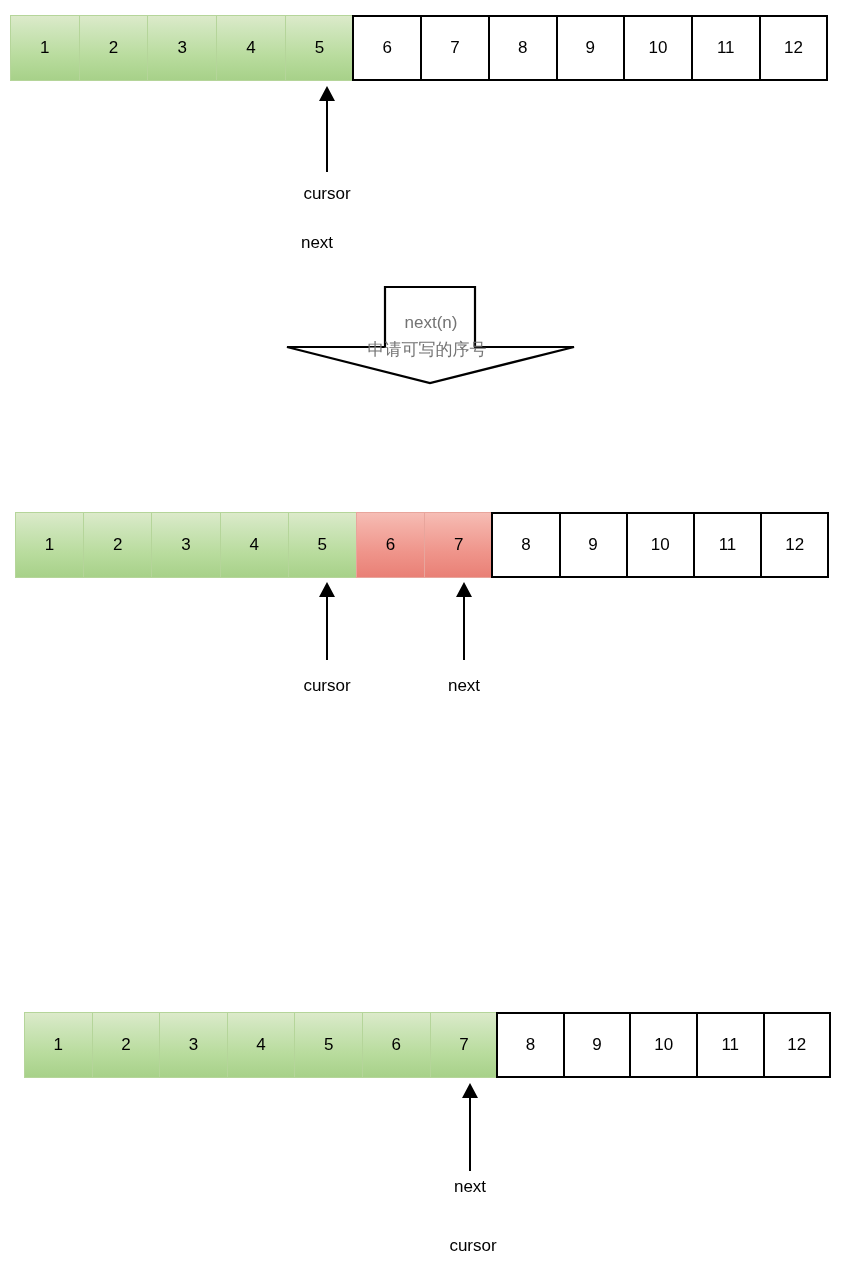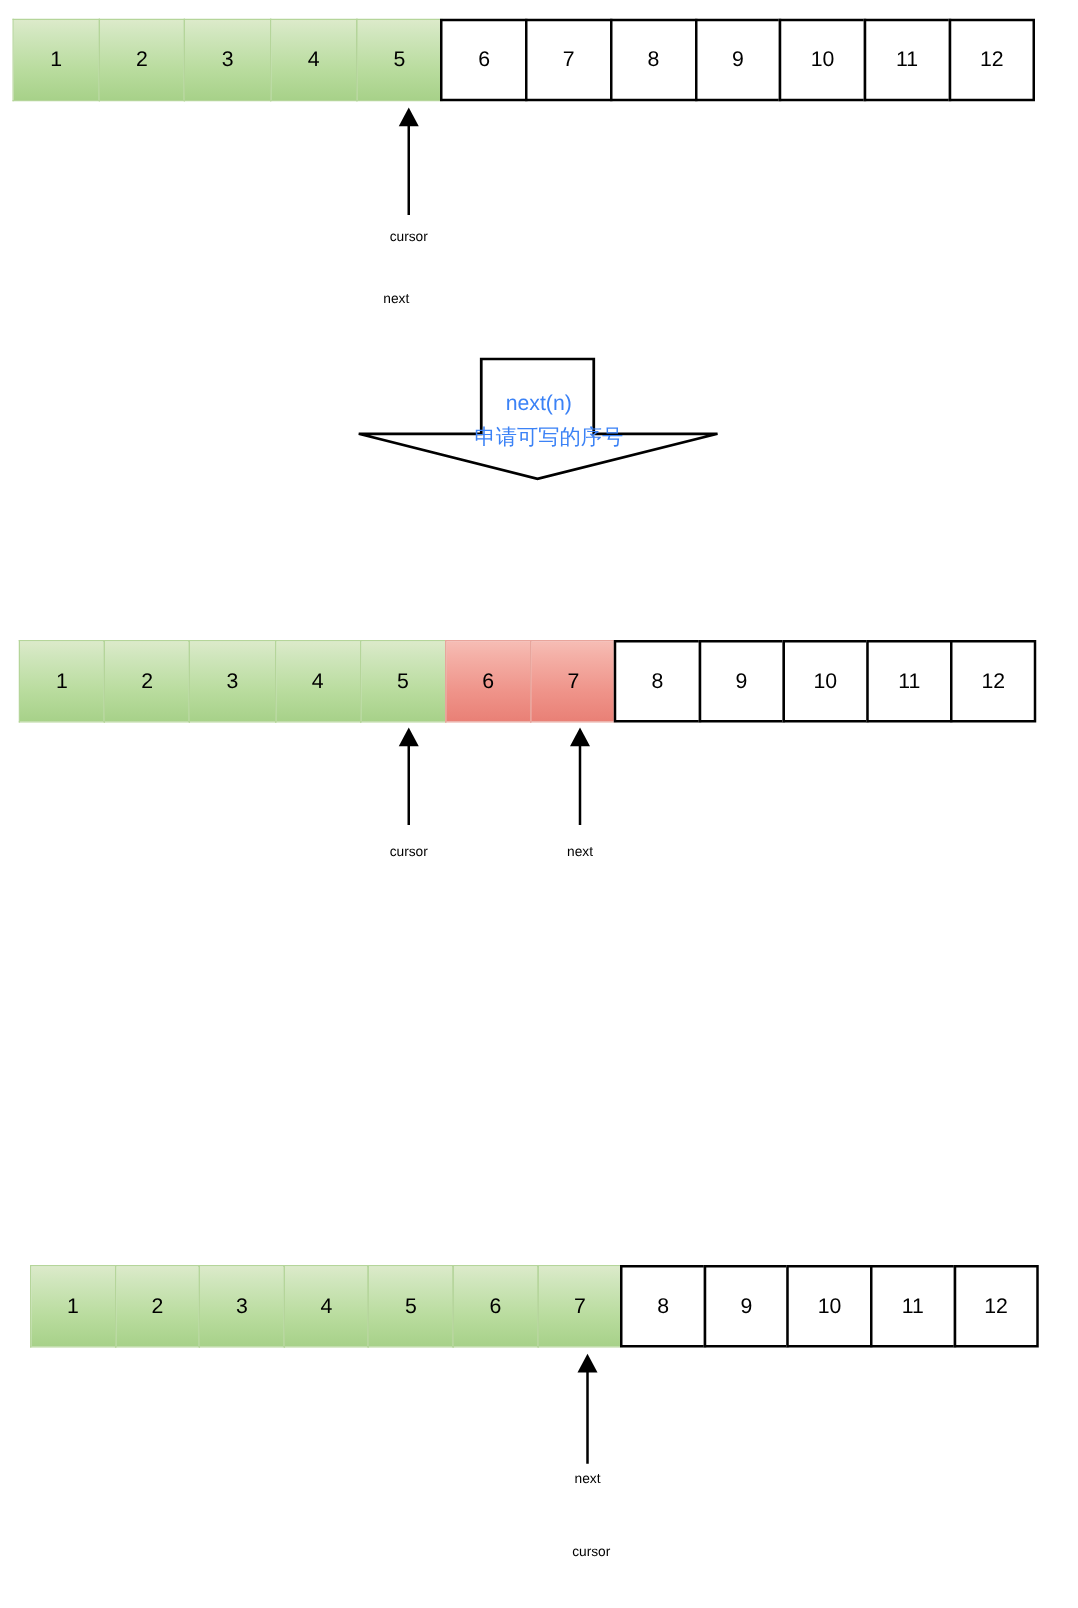--- a/index.html
+++ b/index.html
@@ -78,35 +78,35 @@
     top: 0;
     width: 0;
     height: 0;
     border-left: 8px solid transparent;
     border-right: 8px solid transparent;
     border-bottom: 15px solid #000000;
   }
 
   .lbl {
     position: absolute;
-    font-size: 11px;
+    font-size: 17px;
     color: #000000;
     white-space: nowrap;
     transform: translateX(-50%);
   }
 
   
   .blockarrow {
     position: absolute;
   }
   .blockarrow svg { display: block; }
   .blockarrow .ba-text {
     position: absolute;
     font-size: 17px;
-    color: #3b82f6;
+    color: #737373;
     white-space: nowrap;
     transform: translateX(-50%);
     text-align: center;
   }
 </style>
 </head>
 <body>
 
 <div class="stage">
 
@@ -130,21 +130,21 @@
     <div class="shaft" style="height:75px;"></div>
   </div>
   <div class="lbl" style="left:327px; top:184px;">cursor</div>
   <div class="lbl" style="left:317px; top:233px;">next</div>
 
   <div class="blockarrow" style="left:285px; top:286px;">
     <svg width="294" height="100" viewBox="0 0 294 100">
       <polygon points="100,1 190,1 190,61 289,61 145,97 2,61 100,61" fill="#ffffff" stroke="#000000" stroke-width="2.2" stroke-linejoin="miter"></polygon>
     </svg>
     <div class="ba-text" style="left:146px; top:27px;">next(n)</div>
-    <div class="ba-text" style="left:154px; top:52px;">申请可写的序号</div>
+    <div class="ba-text" style="left:142px; top:52px;">申请可写的序号</div>
   </div>
 
   <div class="row" id="row2" style="left:15px; top:512px; width:830px;">
     <div class="cell used" style="width:69.2px">1</div>
     <div class="cell used" style="width:69.2px">2</div>
     <div class="cell used" style="width:69.2px">3</div>
     <div class="cell used" style="width:69.2px">4</div>
     <div class="cell used" style="width:69.2px">5</div>
     <div class="cell writing" style="width:69.2px">6</div>
     <div class="cell writing" style="width:69.2px">7</div>

